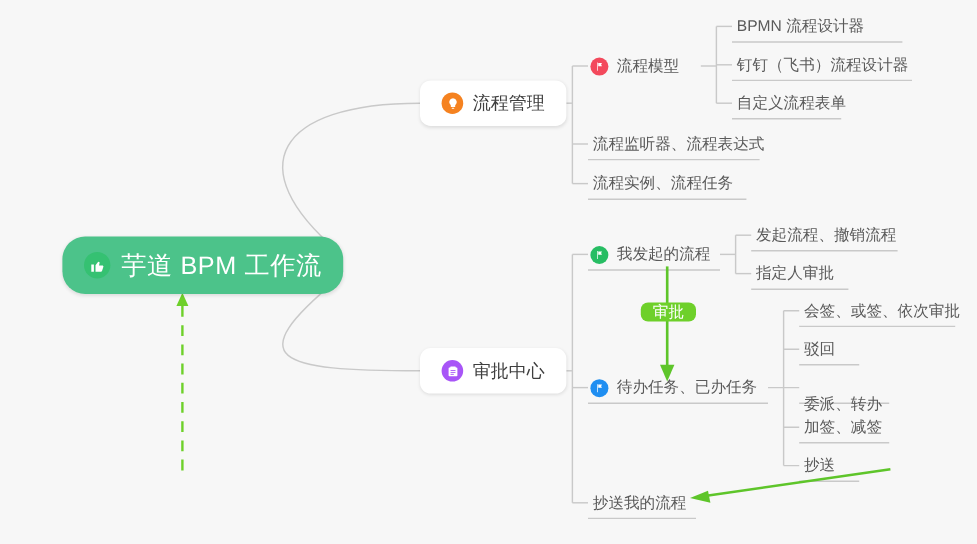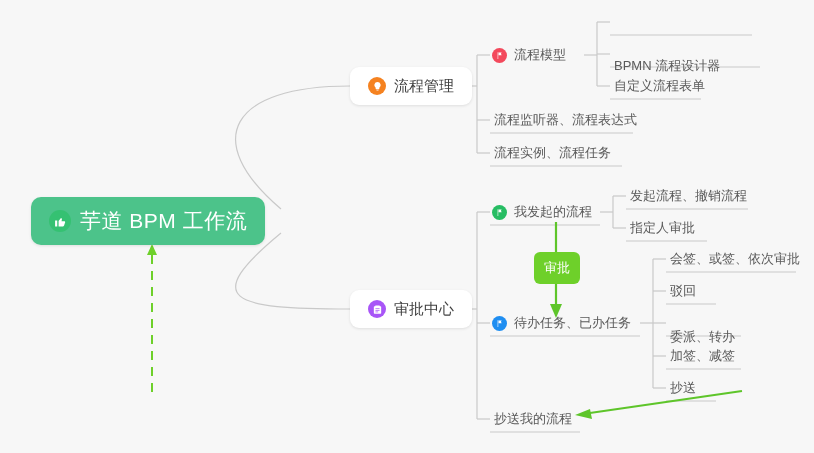--- a/index.html
+++ b/index.html
@@ -79,21 +79,21 @@
     color: #5a5a5a;
     font-size: 13px;
   }
   .leaf-node .leaf-label.with-icon {
     margin-left: 7px;
   }
   
   .tag-node {
     background: #6ed02a;
     border-radius: 6px;
-    height: 32px;
+    height: 16px;
     padding: 0 10px;
     justify-content: center;
   }
   .tag-label {
     color: #ffffff;
     font-size: 13px;
   }
   
   .ricon {
     width: 18px;
@@ -190,21 +190,21 @@
       <path d="M556 222 L 556 310" fill="none" stroke="#5ec52a" stroke-width="2.2"></path>
       <path d="M556 318 L 550 304 L 562 304 Z" fill="#5ec52a"></path>
     </g>
 
     <g>
       <path d="M742 391 L 583 414" fill="none" stroke="#5ec52a" stroke-width="2.2"></path>
       <path d="M575 415 L 590 409 L 592 419 Z" fill="#5ec52a"></path>
     </g>
   </svg>
 
-  <div class="node root-node" style="left:31px; top:197px;">
+  <div class="node root-node" style="left:52px; top:197px;border-radius:19px;">
     <span class="ricon lg ic-thumb">
       <svg width="13" height="13" viewBox="0 0 24 24" fill="#ffffff">
         <path d="M2 10h4v11H2zM8.5 21h8.2c.9 0 1.7-.6 1.9-1.4l2-6.2c.3-1-.5-2-1.6-2h-5.1l.8-3.8c.2-.8-.3-1.6-1.1-1.8-.6-.1-1.3.2-1.6.8L8.5 11.2V21z"></path>
       </svg>
     </span>
     <span class="root-label">芋道 BPM 工作流</span>
   </div>
 
   <div class="node card-node big" style="left:350px; top:67px;justify-content:space-between;">
     <span class="ricon ic-bulb">
@@ -239,24 +239,27 @@
   </div>
 
   <div class="node leaf-node" style="left:492px; top:107px;">
     <span class="leaf-label">流程监听器、流程表达式</span>
   </div>
 
   <div class="node leaf-node" style="left:492px; top:140px;">
     <span class="leaf-label">流程实例、流程任务</span>
   </div>
 
-  <div class="node leaf-node" style="left:612px; top:9px;margin-top:44px;">
+  <div class="node leaf-node" style="left:612px; top:9px;">
     <span class="leaf-label">BPMN 流程设计器</span>
   </div>
 
+  <div class="node leaf-node" style="left:612px; top:41px;">
+    <span class="leaf-label">钉钉（飞书）流程设计器</span>
+  </div>
 
   <div class="node leaf-node" style="left:612px; top:73px;">
     <span class="leaf-label">自定义流程表单</span>
   </div>
 
   <div class="node leaf-node" style="left:490px; top:199px;">
     <span class="ricon sm ic-flag-g">
       <svg width="9" height="9" viewBox="0 0 24 24" fill="#ffffff">
         <path d="M7 3h1.6v18H7z"></path>
         <path d="M9.4 4h8.4l-2 3.6 2 3.6H9.4z"></path>

